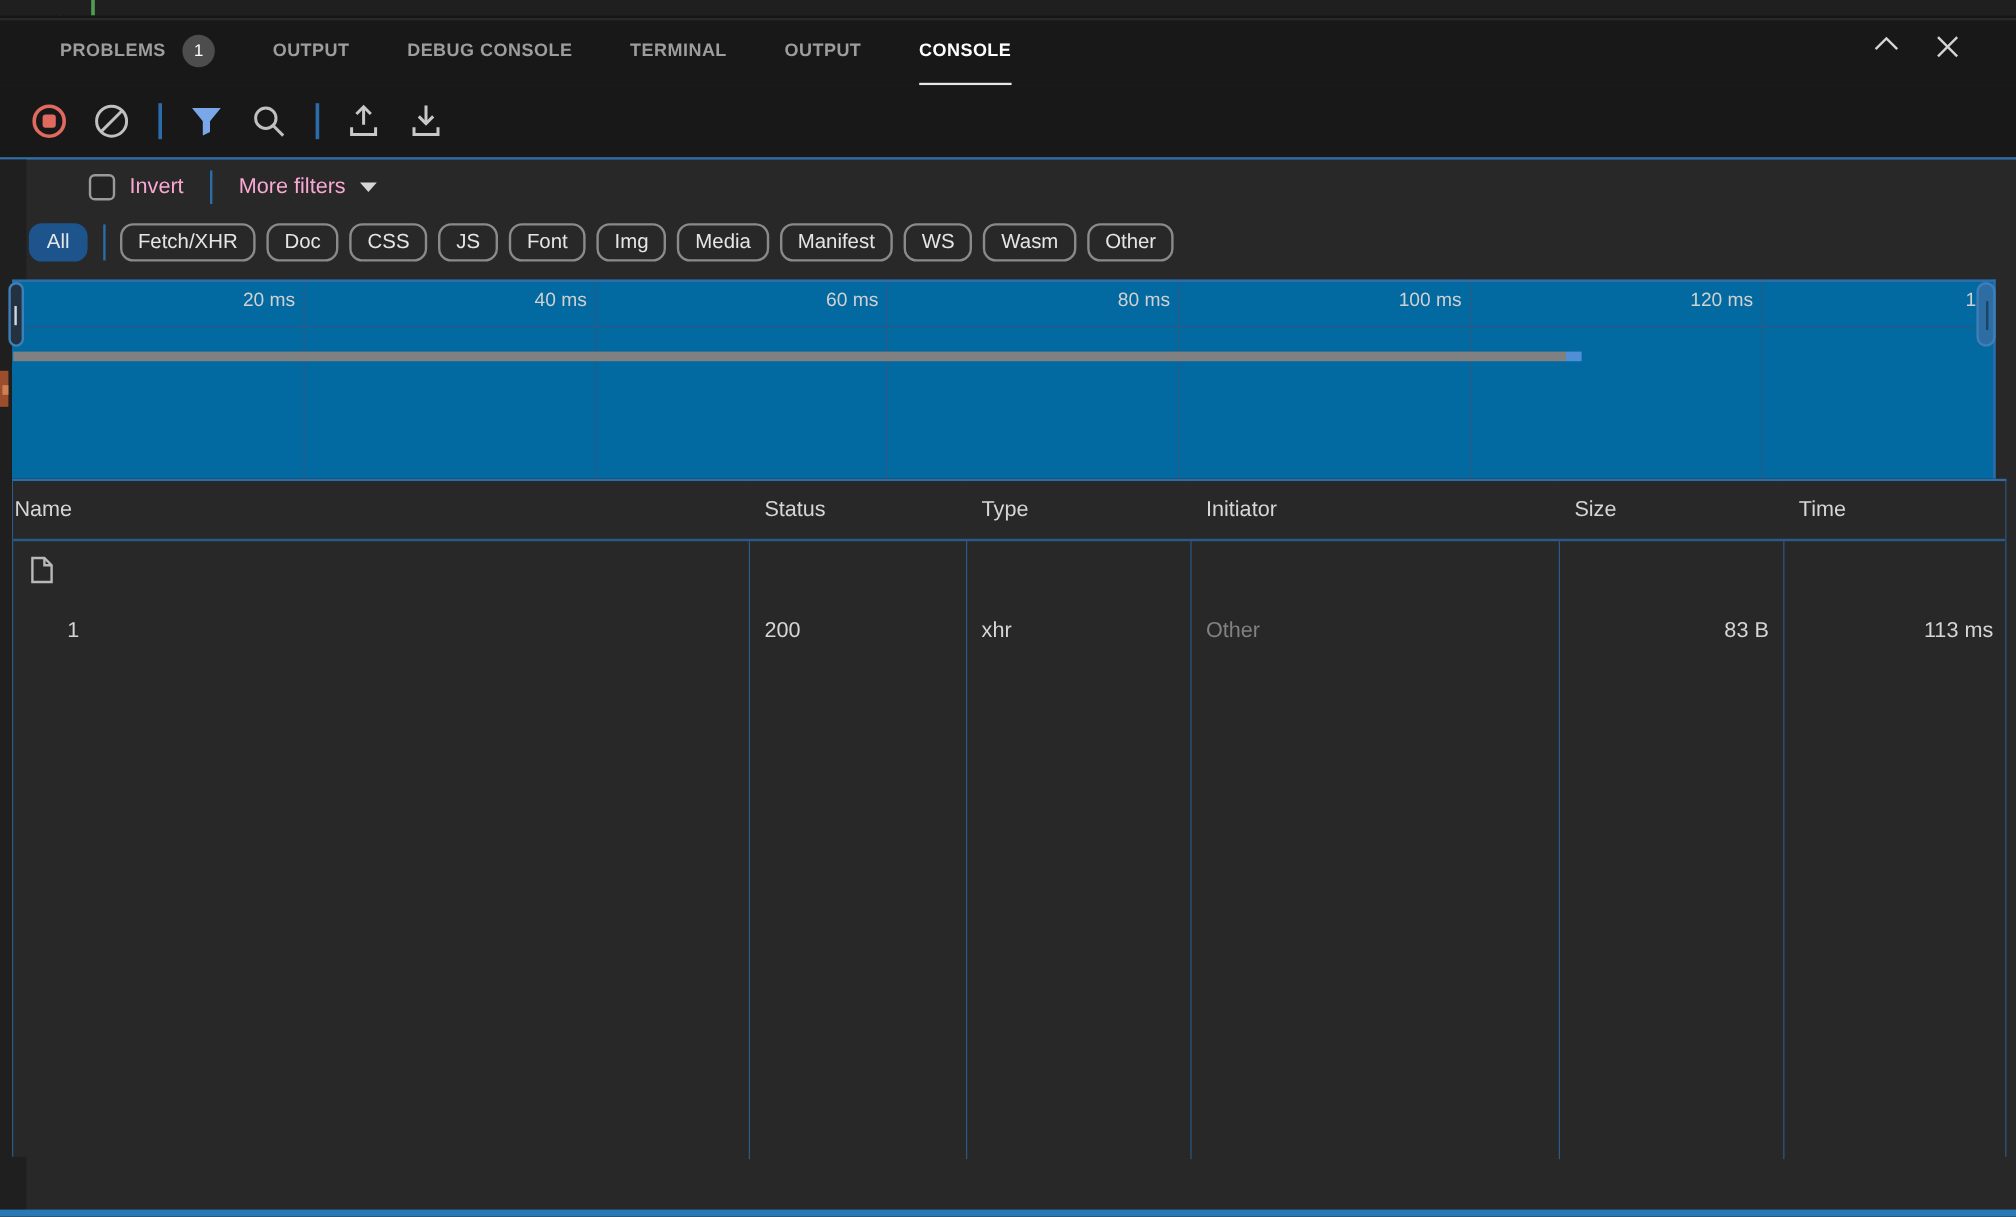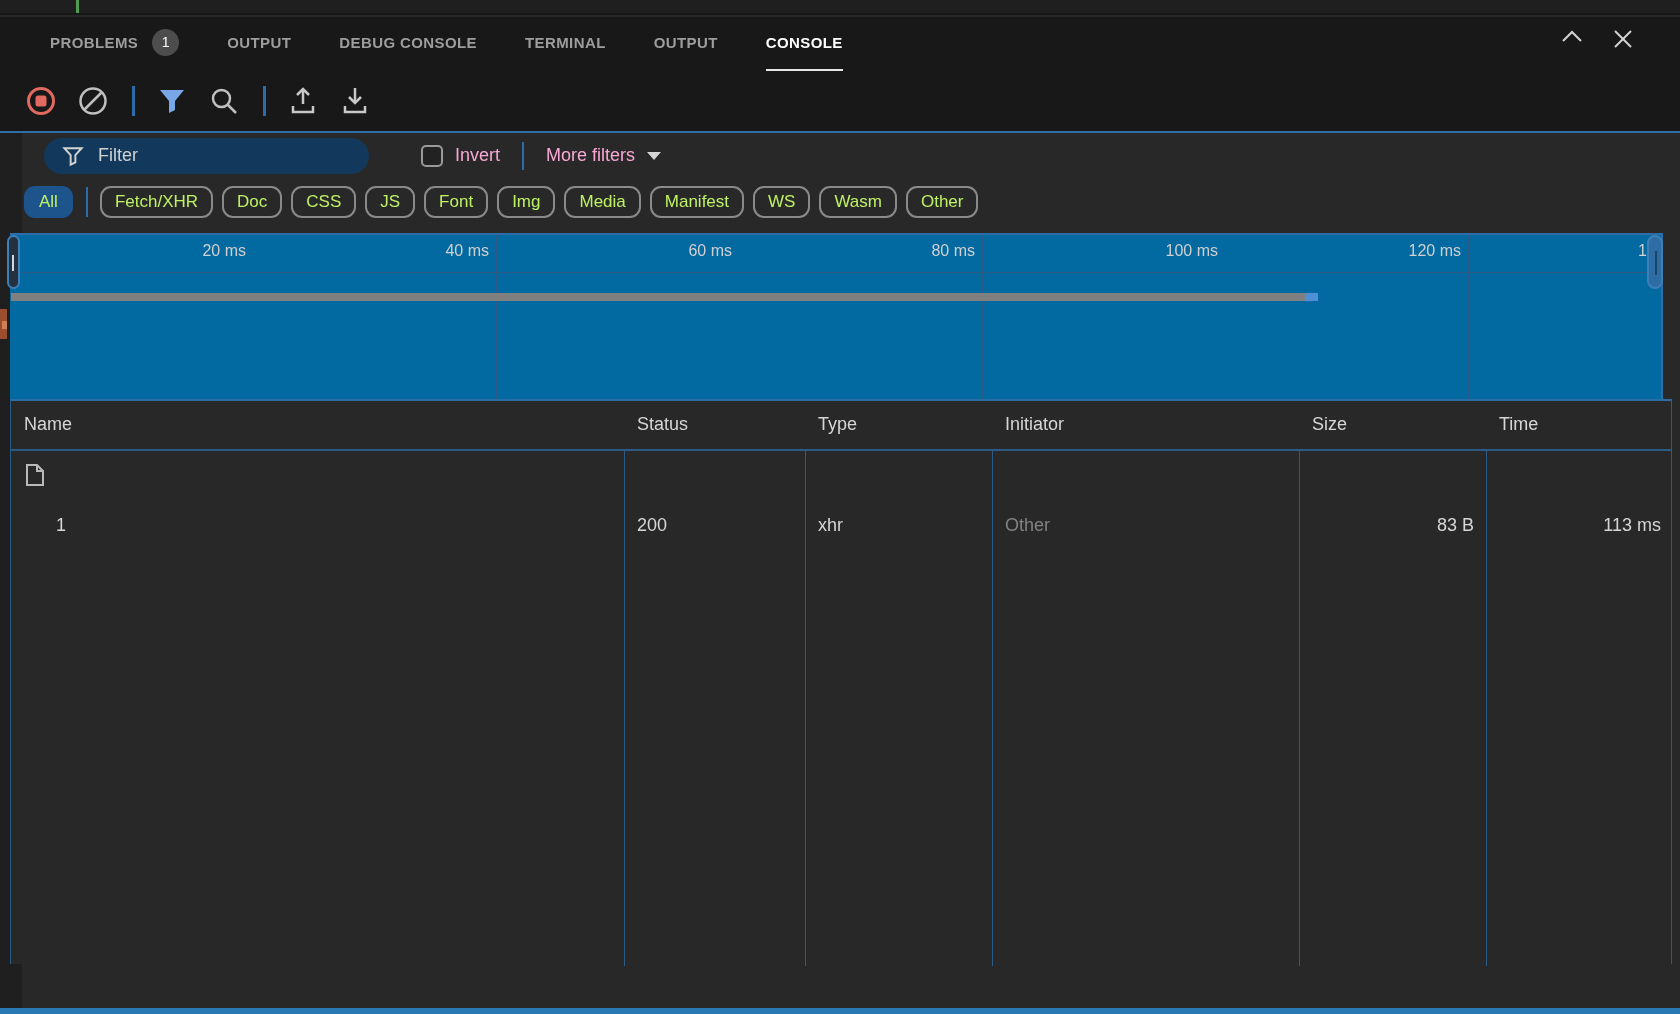--- a/index.html
+++ b/index.html
@@ -53,21 +53,21 @@
                 background:#222222; margin-left:52px; cursor:pointer; }
   .ctl-label { color:#f9a8d4; font-size:18px; margin-left:12px; }
   #invert-sep { width:2px; height:28px; background:#2b6daa; margin-left:22px; }
   #more-filters { display:flex; align-items:center; gap:12px; margin-left:22px; cursor:pointer; }
   .caret-down { width:0; height:0; border-left:7px solid transparent; border-right:7px solid transparent;
                 border-top:8px solid #d6d6d6; }
 
   
   #chips-row { left:22px; top:178px; width:1658px; height:47px; display:flex; align-items:center; }
   .chip { display:inline-flex; align-items:center; height:32px; padding:0 13px;
-          border:2px solid #8a8a8a; border-radius:11px; color:#bef264; font-size:17px;
+          border:2px solid #8a8a8a; border-radius:11px; color:#e5e5e5; font-size:17px;
           margin-right:9px; cursor:pointer; background:transparent; white-space:nowrap; }
   .chip.selected { background:#1d548c; border-color:#1d548c; margin-left:2px; }
   #chip-sep { width:2px; height:30px; background:#2b6daa; margin:0 12px 0 4px; }
 
   
   #overview { left:10px; top:233px; width:1653px; height:166px; background:#0369a1;
               border-top:2px solid #2e6da8; border-right:2px solid #2e6da8; }
   .gridline { position:absolute; top:0; width:1px; height:166px; background:#2a5a85; }
   #ruler-line { position:absolute; left:0; top:37px; width:1653px; height:1px; background:#2a5a85; }
   .tick { position:absolute; top:7px; width:110px; text-align:right;
@@ -193,26 +193,20 @@
     </span>
   </div>
 
   <div id="webview-border" class="abs"></div>
   <div id="left-strip" class="abs">
     <div id="ruler-mark" class="abs"></div>
     <div id="ruler-mark-dot" class="abs"></div>
   </div>
 
   <div id="filter-row" class="abs">
-    <div id="filter-pill">
-      <svg width="22" height="22" viewBox="0 0 28 28">
-        <path d="M3 4 H25 L17 13 V22 L11 25 V13 Z" fill="none" stroke="#d2d2d2" stroke-width="2.5"></path>
-      </svg>
-      <span class="ph">Filter</span>
-    </div>
     <div id="invert-box"></div>
     <span class="ctl-label">Invert</span>
     <div id="invert-sep"></div>
     <div id="more-filters">
       <span class="ctl-label" style="margin-left:0">More filters</span>
       <span class="caret-down"></span>
     </div>
   </div>
 
   <div id="chips-row" class="abs">
@@ -260,21 +254,21 @@
   </div>
 
   <div id="net-table" class="abs">
     <div class="colline" style="left:613px"></div>
     <div class="colline" style="left:794px"></div>
     <div class="colline" style="left:981px"></div>
     <div class="colline" style="left:1288px"></div>
     <div class="colline" style="left:1475px"></div>
 
     <div id="header-row">
-      <div class="hcell" style="left:13px">Name</div>
+      <div class="hcell" style="left:1px">Name</div>
       <div class="hcell" style="left:626px">Status</div>
       <div class="hcell" style="left:807px">Type</div>
       <div class="hcell" style="left:994px">Initiator</div>
       <div class="hcell" style="left:1301px">Size</div>
       <div class="hcell" style="left:1488px">Time</div>
     </div>
 
     <div id="row-1">
       <span id="doc-icon">
         <svg width="22" height="24" viewBox="0 0 22 24">

